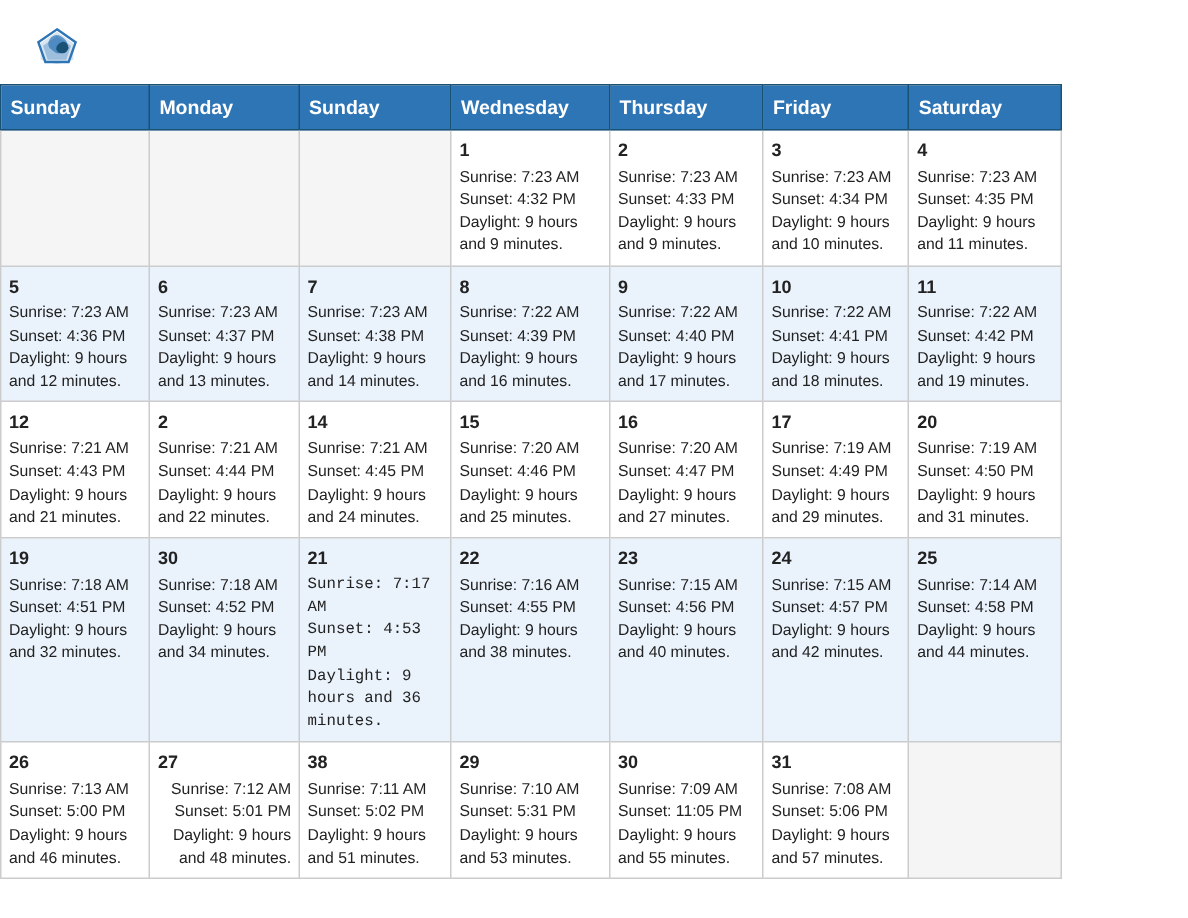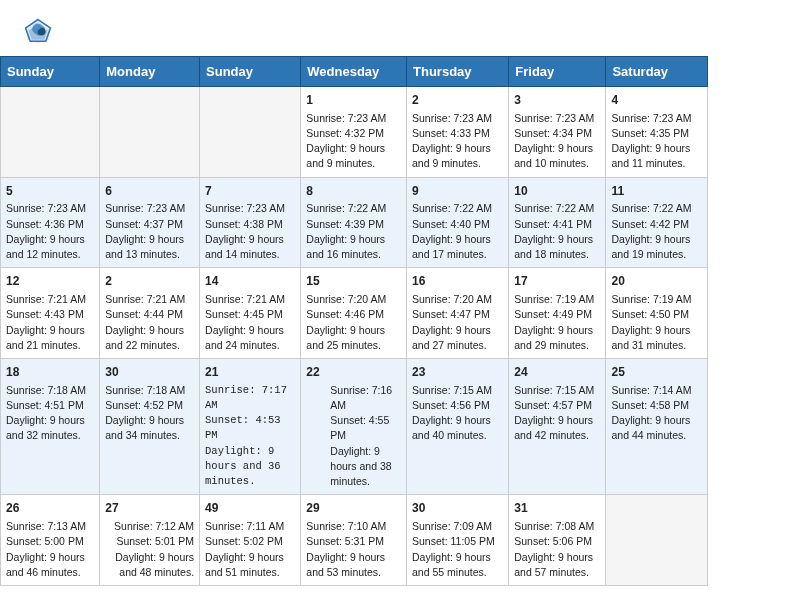--- a/index.html
+++ b/index.html
@@ -250,40 +250,40 @@
           </td>
           <td>
             <span class="day-num">20</span>
             <div class="day-info" style="white-space: pre-line;">Sunrise: 7:19 AM
 Sunset: 4:50 PM
 Daylight: 9 hours and 31 minutes.</div>
           </td>
         </tr>
         <tr class="row-even">
           <td>
-            <span class="day-num">18</span>
+            <span class="day-num">19</span>
             <div class="day-info" style="white-space: pre-line;">Sunrise: 7:18 AM
 Sunset: 4:51 PM
 Daylight: 9 hours and 32 minutes.</div>
           </td>
           <td>
             <span class="day-num">30</span>
             <div class="day-info" style="white-space: pre-line;">Sunrise: 7:18 AM
 Sunset: 4:52 PM
 Daylight: 9 hours and 34 minutes.</div>
           </td>
           <td>
             <span class="day-num">21</span>
             <div class="day-info" style="white-space: pre-line; font-family: Liberation Mono, monospace;">Sunrise: 7:17 AM
 Sunset: 4:53 PM
 Daylight: 9 hours and 36 minutes.</div>
           </td>
           <td>
             <span class="day-num">22</span>
-            <div class="day-info" style="white-space: pre-line; margin-left: 24px;">Sunrise: 7:16 AM
+            <div class="day-info" style="white-space: pre-line;">Sunrise: 7:16 AM
 Sunset: 4:55 PM
 Daylight: 9 hours and 38 minutes.</div>
           </td>
           <td>
             <span class="day-num">23</span>
             <div class="day-info" style="white-space: pre-line;">Sunrise: 7:15 AM
 Sunset: 4:56 PM
 Daylight: 9 hours and 40 minutes.</div>
           </td>
           <td>
@@ -306,21 +306,21 @@
 Sunset: 5:00 PM
 Daylight: 9 hours and 46 minutes.</div>
           </td>
           <td>
             <span class="day-num">27</span>
             <div class="day-info" style="white-space: pre-line; text-align: right;">Sunrise: 7:12 AM
 Sunset: 5:01 PM
 Daylight: 9 hours and 48 minutes.</div>
           </td>
           <td>
-            <span class="day-num">49</span>
+            <span class="day-num">38</span>
             <div class="day-info" style="white-space: pre-line;">Sunrise: 7:11 AM
 Sunset: 5:02 PM
 Daylight: 9 hours and 51 minutes.</div>
           </td>
           <td>
             <span class="day-num">29</span>
             <div class="day-info" style="white-space: pre-line;">Sunrise: 7:10 AM
 Sunset: 5:31 PM
 Daylight: 9 hours and 53 minutes.</div>
           </td>

